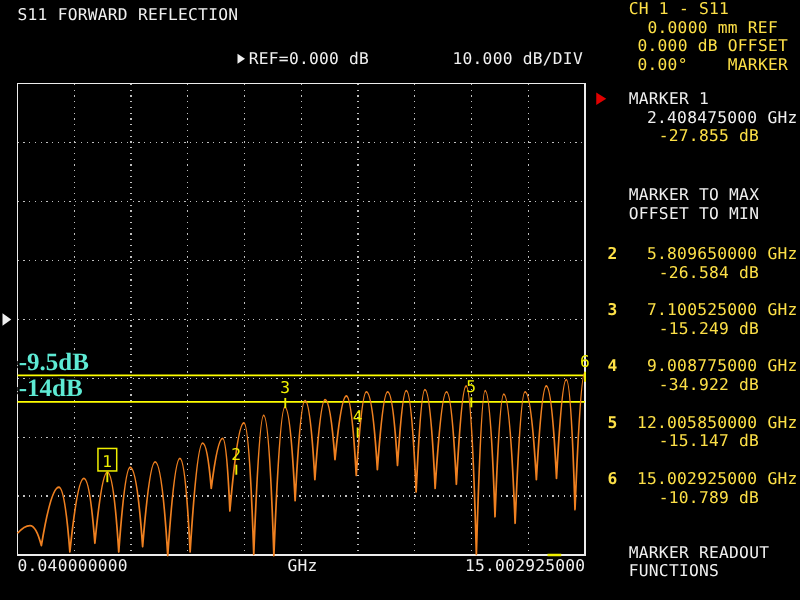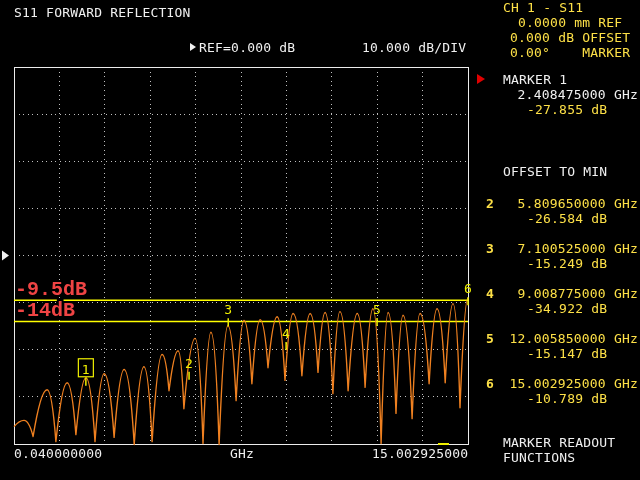--- a/index.html
+++ b/index.html
@@ -11,22 +11,22 @@
   .cyan{color:#fde047}
   .arr{position:absolute;width:0;height:0;z-index:2;
     border-top:4px solid transparent;border-bottom:4px solid transparent;
     border-left:6px solid #f0f0f0}
   .arr.red{border-top-width:5px;border-bottom-width:5px;border-left-width:8px;
     border-left-color:#e00000}
   .mblock{position:absolute;left:0;width:100%;height:30px;z-index:2}
   .mnum{position:absolute;left:486px;font-weight:bold}
   .mfreq{position:absolute;right:2px;white-space:pre}
   .mdb{position:absolute;left:527px;top:15px;white-space:pre}
-  .anno-label{position:absolute;z-index:3;font-family:Liberation Mono, monospace;
-    font-weight:bold;font-size:20px;line-height:20px;color:#ef4444;letter-spacing:0;
+  .anno-label{position:absolute;z-index:3;font-family:Liberation Serif, serif;
+    font-weight:bold;font-size:20px;line-height:20px;color:#5eead4;letter-spacing:0;
     text-shadow:-2px -2px 0 #000,2px -2px 0 #000,-2px 2px 0 #000,2px 2px 0 #000,
       -2px 0 0 #000,2px 0 0 #000,0 -2px 0 #000,0 2px 0 #000}
   .grid{stroke:#c0c0c0;stroke-width:1;stroke-dasharray:1 3.6;shape-rendering:crispEdges}
   .frame{fill:none;stroke:#ececec;stroke-width:1;shape-rendering:crispEdges}
   .anno{stroke:#ffff00;stroke-width:1.5}
   .trace{fill:none;stroke:#ef8020;stroke-width:1.4;stroke-linejoin:round}
   .mk{stroke:#f0f000;stroke-width:1.5}
   .mkbox{fill:none;stroke:#f0f000;stroke-width:1.2}
   .mktext{fill:#f0f000;font-family:"DejaVu Sans Mono",monospace;font-size:13px;text-anchor:middle}
 </style>
@@ -81,20 +81,21 @@
   <div class="t cyan" style="left:503px;top:2px">CH 1 - S11</div>
   <div class="t cyan" style="left:518px;top:17px">0.0000 mm REF</div>
   <div class="t cyan" style="left:510px;top:32px">0.000 dB OFFSET</div>
   <div class="t cyan" style="left:510px;top:47px">0.00°    MARKER</div>
 
   <span class="arr red" style="left:477px;top:74px"></span>
   <div class="t" style="left:503px;top:74px">MARKER 1</div>
   <div class="t" style="right:2px;top:89px">2.408475000 GHz</div>
   <div class="t cyan" style="left:527px;top:104px">-27.855 dB</div>
 
+  <div class="t" style="left:503px;top:151px">MARKER TO MAX</div>
   <div class="t" style="left:503px;top:166px">OFFSET TO MIN</div>
 
   <div id="marker-list">
       <div class="mblock" style="top: 198px;">
         <span class="mnum cyan">2</span>
         <span class="mfreq cyan">5.809650000 GHz</span>
         <span class="mdb cyan">-26.584 dB</span>
       </div>
       <div class="mblock" style="top: 243px;">
         <span class="mnum cyan">3</span>

